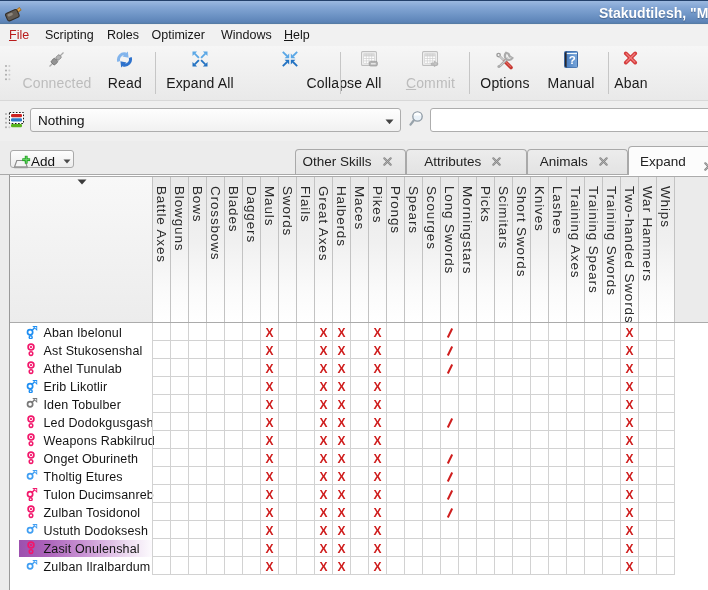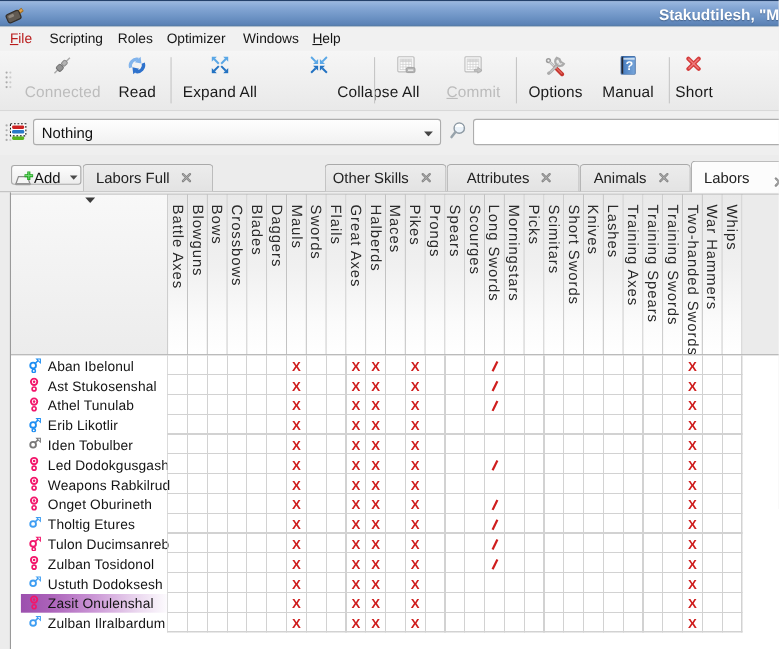--- a/index.html
+++ b/index.html
@@ -130,21 +130,21 @@
 <div class="abs" style="left:501px;top:29px;width:140px;text-align:center;font-size:14px;letter-spacing:0.15px;color:#1a1a1a;">Manual</div>
 <div class="abs" style="left:608px;top:6px;width:1px;height:42px;background:#c6c6c6;"></div>
 <svg class="abs" style="left:623.2px;top:5px;" width="15" height="14" viewBox="0 0 15 14">
 <g stroke-linecap="round">
 <line x1="2.8" y1="2.4" x2="12.2" y2="11.6" stroke="#d43c3c" stroke-width="3.7"></line>
 <line x1="12.2" y1="2.4" x2="2.8" y2="11.6" stroke="#d43c3c" stroke-width="3.7"></line>
 <line x1="3.2" y1="2.6" x2="11.8" y2="11" stroke="#f07b7b" stroke-width="1.3"></line>
 <line x1="11.8" y1="2.8" x2="3.4" y2="11" stroke="#f07b7b" stroke-width="1.3"></line>
 </g>
     </svg>
-<div class="abs" style="left:561px;top:29px;width:140px;text-align:center;font-size:14px;letter-spacing:0.15px;color:#1a1a1a;">Short</div>
+<div class="abs" style="left:561px;top:29px;width:140px;text-align:center;font-size:14px;letter-spacing:0.15px;color:#1a1a1a;">Aban</div>
 </div>
 <div class="abs" style="left:0;top:101px;width:708px;height:40px;background:#efefef;">
 <svg class="abs" style="left:4px;top:11px" width="8" height="18" viewBox="0 0 8 18">
       <circle cx="2" cy="2.0" r="1" fill="#ababab"></circle>
       <circle cx="5.4" cy="2.0" r="1" fill="#cccccc"></circle>
       <circle cx="2" cy="6.4" r="1" fill="#ababab"></circle>
       <circle cx="5.4" cy="6.4" r="1" fill="#cccccc"></circle>
       <circle cx="2" cy="10.8" r="1" fill="#ababab"></circle>
       <circle cx="5.4" cy="10.8" r="1" fill="#cccccc"></circle>
       <circle cx="2" cy="15.200000000000001" r="1" fill="#ababab"></circle>
@@ -182,33 +182,20 @@
 <g stroke="#72d872" stroke-width="1">
           <line x1="13.2" y1="1.4" x2="13.2" y2="8"></line>
           <line x1="9.9" y1="4.7" x2="16.5" y2="4.7"></line>
         </g>
 </svg>
 <div class="abs" style="left:20px;top:3px;font-size:13.5px;color:#111;">Add</div>
 <svg class="abs" style="right:2.5px;bottom:3.5px" width="8" height="5" viewBox="0 0 8 5">
         <path d="M0.5 0.5 L7.5 0.5 L4 4.5 Z" fill="#4a4a4a"></path>
       </svg>
 </div>
-<div class="abs" style="left:75px;top:7.5px;width:118.5px;height:25px;background:linear-gradient(#ececec,#e3e3e3);border:1px solid #a9a9a9;border-bottom:none;border-radius:4px 4px 0 0;display:flex;align-items:center;justify-content:center;padding-right:6px;">
-<span style="font-size:13.5px;color:#222;white-space:nowrap;">Labors Full</span>
-      <svg style="flex:none;margin-left:10px;" width="11" height="11" viewBox="0 0 11 11">
-        <g stroke="#858585" stroke-width="2.1" stroke-linecap="round">
-          <line x1="2.3" y1="2.3" x2="8.7" y2="8.7"></line>
-          <line x1="8.7" y1="2.3" x2="2.3" y2="8.7"></line>
-        </g>
-        <g stroke="#bdbdbd" stroke-width="0.7">
-          <line x1="2.3" y1="2.3" x2="8.7" y2="8.7"></line>
-          <line x1="8.7" y1="2.3" x2="2.3" y2="8.7"></line>
-        </g>
-      </svg>
-    </div>
 <div class="abs" style="left:295px;top:7.5px;width:111px;height:25px;background:linear-gradient(#ececec,#e3e3e3);border:1px solid #a9a9a9;border-bottom:none;border-radius:4px 4px 0 0;display:flex;align-items:center;justify-content:center;padding-right:6px;">
 <span style="font-size:13.5px;color:#222;white-space:nowrap;">Other Skills</span>
       <svg style="flex:none;margin-left:10px;" width="11" height="11" viewBox="0 0 11 11">
         <g stroke="#858585" stroke-width="2.1" stroke-linecap="round">
           <line x1="2.3" y1="2.3" x2="8.7" y2="8.7"></line>
           <line x1="8.7" y1="2.3" x2="2.3" y2="8.7"></line>
         </g>
         <g stroke="#bdbdbd" stroke-width="0.7">
           <line x1="2.3" y1="2.3" x2="8.7" y2="8.7"></line>
           <line x1="8.7" y1="2.3" x2="2.3" y2="8.7"></line>
@@ -235,21 +222,21 @@
           <line x1="2.3" y1="2.3" x2="8.7" y2="8.7"></line>
           <line x1="8.7" y1="2.3" x2="2.3" y2="8.7"></line>
         </g>
         <g stroke="#bdbdbd" stroke-width="0.7">
           <line x1="2.3" y1="2.3" x2="8.7" y2="8.7"></line>
           <line x1="8.7" y1="2.3" x2="2.3" y2="8.7"></line>
         </g>
       </svg>
     </div>
 <div class="abs" style="left:628px;top:5px;width:86px;height:29.5px;background:#fcfcfc;border:1px solid #a9a9a9;border-bottom:none;border-radius:4px 4px 0 0;">
-<div class="abs" style="left:11px;top:7px;font-size:13.5px;color:#222;">Labors</div>
+<div class="abs" style="left:11px;top:7px;font-size:13.5px;color:#222;">Expand</div>
 <div class="abs" style="left:74px;top:11px;"><svg style="flex:none;" width="11" height="11" viewBox="0 0 11 11">
           <g stroke="#858585" stroke-width="2.1" stroke-linecap="round">
             <line x1="2.3" y1="2.3" x2="8.7" y2="8.7"></line>
             <line x1="8.7" y1="2.3" x2="2.3" y2="8.7"></line>
           </g>
           <g stroke="#bdbdbd" stroke-width="0.7">
             <line x1="2.3" y1="2.3" x2="8.7" y2="8.7"></line>
             <line x1="8.7" y1="2.3" x2="2.3" y2="8.7"></line>
           </g>
         </svg></div>

